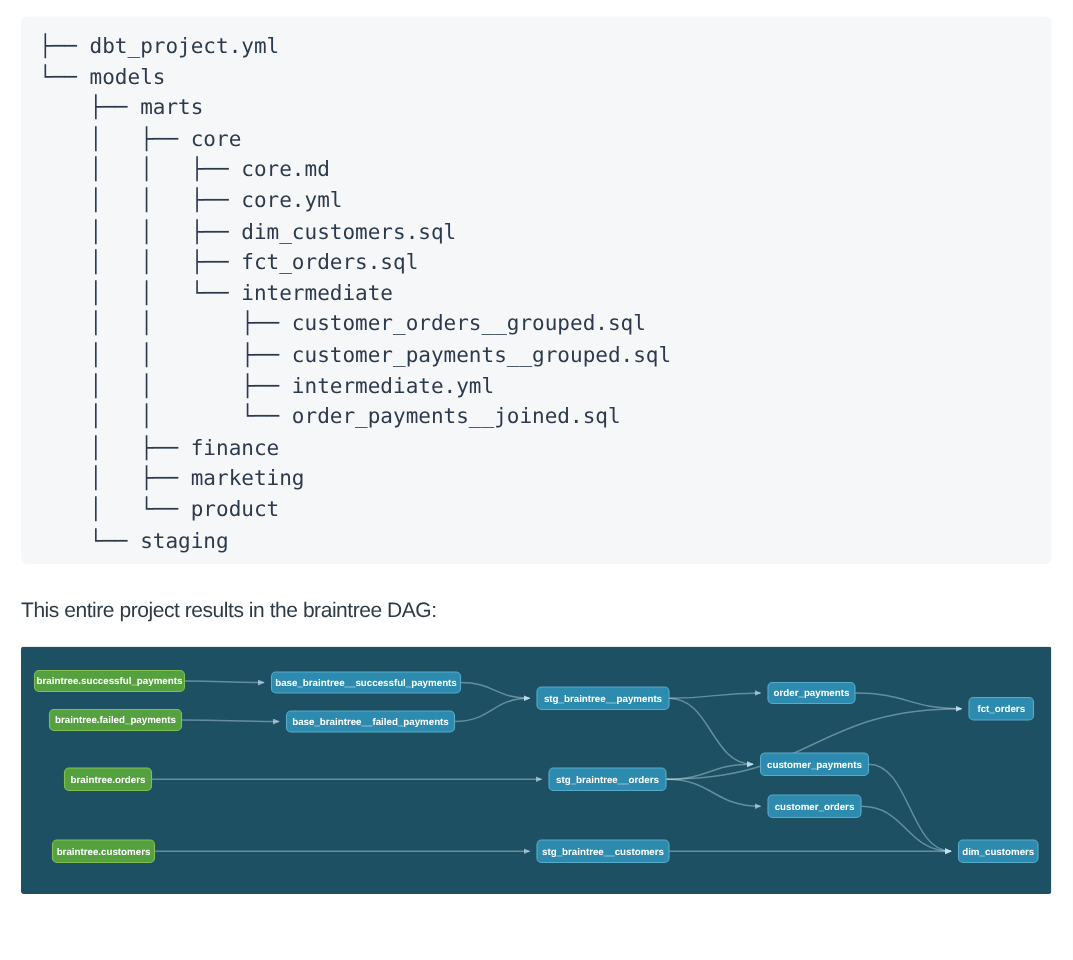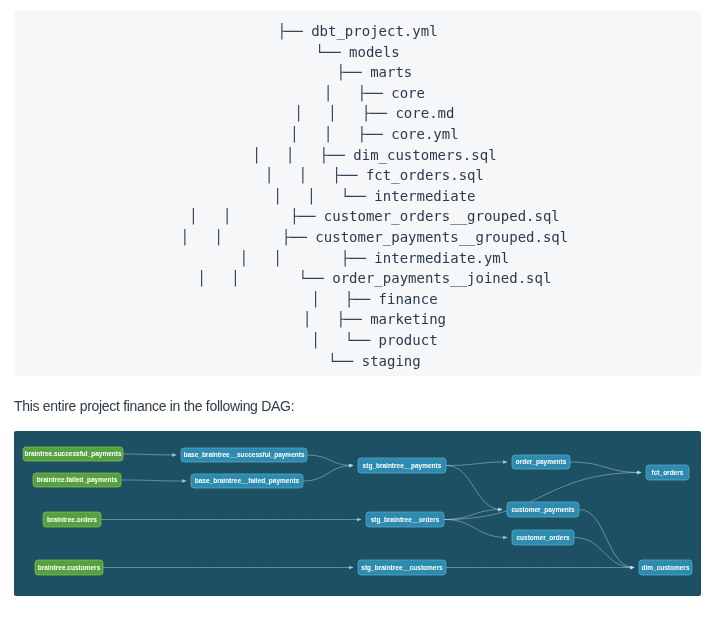--- a/index.html
+++ b/index.html
@@ -22,21 +22,20 @@
     background: #f6f7f8;
     border-radius: 4px;
     padding: 10px 12px;
     font-family: "DejaVu Sans Mono", monospace;
     font-size: 14px;
     line-height: 20.6px;
     color: #2b3a4d;
     white-space: pre;
     overflow: hidden;
     height: 345px;
-    text-align: center;
   }
   pre.code-block code { font-family: inherit; }
   .dag-figure {
     width: 687px; height: 165px;
     border-radius: 2px;
     overflow: hidden;
     line-height: 0;
   }
   .dag-figure svg { display: block; }
   .dag-figure text {
@@ -61,21 +60,21 @@
     │   │   └── intermediate
     │   │       ├── customer_orders__grouped.sql
     │   │       ├── customer_payments__grouped.sql
     │   │       ├── intermediate.yml
     │   │       └── order_payments__joined.sql
     │   ├── finance
     │   ├── marketing
     │   └── product
     └── staging</code></pre>
 
-  <p class="body-text">This entire project finance in the following DAG:</p>
+  <p class="body-text">This entire project results in the braintree DAG:</p>
 
   <div class="dag-figure">
     <svg id="dag-svg" width="687" height="165" viewBox="0 0 687 165" xmlns="http://www.w3.org/2000/svg">
         <rect x="0" y="0" width="687" height="165" fill="#1d5063"></rect>
         <defs>
           <marker id="arrow" markerWidth="6" markerHeight="6" refX="4" refY="2" orient="auto" markerUnits="userSpaceOnUse">
             <path d="M0,0 L4.5,2 L0,4 Z" fill="rgba(199,228,240,0.65)"></path>
           </marker>
         </defs>
         <path d="M109,23 C135.5,23 135.5,24 162,24" fill="none" stroke="rgba(199,228,240,0.42)" stroke-width="1" marker-end="url(#arrow)"></path>

